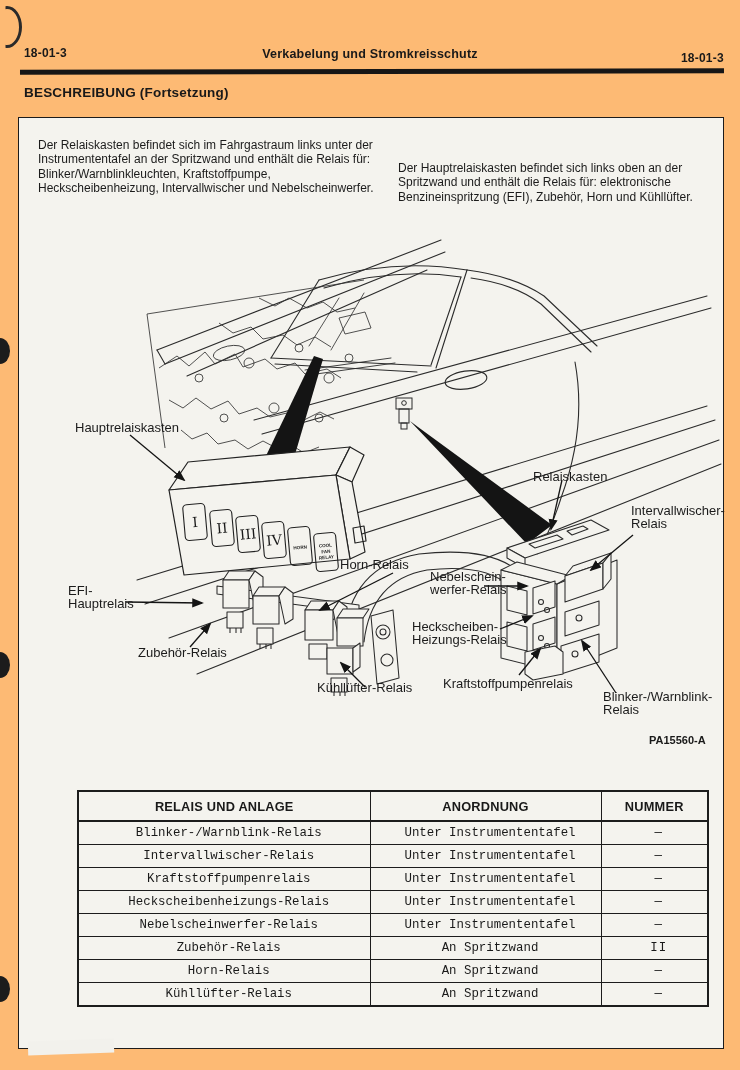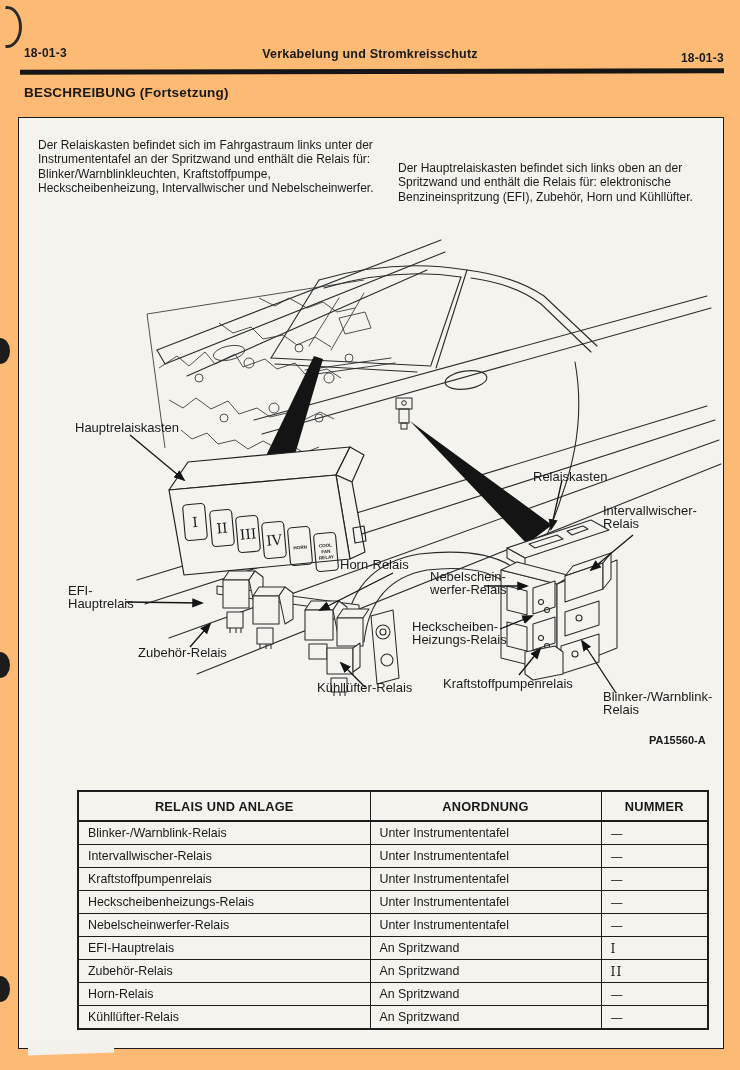--- a/index.html
+++ b/index.html
@@ -31,21 +31,21 @@
 
   .art{position:absolute;left:0;top:0;width:706px;height:932px;}
 
   .dlabel{position:absolute;font-size:13px;line-height:13px;color:#1b1b1b;white-space:nowrap;}
   .figcode{position:absolute;left:630px;top:616px;font-size:11px;font-weight:700;}
 
   
   table.relais{position:absolute;left:58px;top:672px;width:630px;border-collapse:collapse;table-layout:fixed;background:#f4f3ee;}
   table.relais th,table.relais td{border:1.5px solid #1c1c1c;overflow:hidden;white-space:nowrap;}
   table.relais th{height:26px;font-size:12.8px;font-weight:700;text-align:center;border-bottom-width:2px;letter-spacing:.2px;}
-  table.relais td{height:22px;font-size:12.4px;padding:0 0 0 9px;text-align:left;}
+  table.relais td{height:22px;font-size:12.4px;padding:0 0 0 9px;text-align:center;font-family:Liberation Mono, monospace;}
   table.relais{border:2px solid #1c1c1c;}
   td.c-num{text-align:center;padding:0;font-family:"DejaVu Serif",serif;font-size:13px;letter-spacing:1px;}
   col.c1{width:292px;} col.c2{width:231px;} col.c3{width:107px;}
 </style>
 </head>
 <body>
 
 <div class="page">
 
   <div class="corner-mark"></div>
@@ -256,21 +256,21 @@
         <line x1="346" y1="569" x2="322" y2="545" marker-end="url(#ah)"></line>
         <line x1="465" y1="468" x2="508" y2="468" marker-end="url(#ah)"></line>
         <line x1="481" y1="511" x2="513" y2="498" marker-end="url(#ah)"></line>
         <line x1="500" y1="557" x2="521" y2="531" marker-end="url(#ah)"></line>
         <line x1="597" y1="575" x2="563" y2="523" marker-end="url(#ah)"></line>
       </g>
     </svg>
 
     <div class="dlabel" style="left:56px;top:303px">Hauptrelaiskasten</div>
     <div class="dlabel" style="left:514px;top:352px">Relaiskasten</div>
-    <div class="dlabel" style="left:584px;top:386px">
+    <div class="dlabel" style="left:612px;top:386px">
       <div>Intervallwischer-</div>
       <div>Relais</div>
     </div>
     <div class="dlabel" style="left:321px;top:440px">Horn-Relais</div>
     <div class="dlabel" style="left:49px;top:466px">
       <div>EFI-</div>
       <div>Hauptrelais</div>
     </div>
     <div class="dlabel" style="left:119px;top:528px">Zubehör-Relais</div>
     <div class="dlabel" style="left:298px;top:563px">Kühllüfter-Relais</div>
@@ -322,25 +322,20 @@
             <td>Heckscheibenheizungs-Relais</td>
             <td>Unter Instrumententafel</td>
             <td class="c-num">—</td>
           </tr>
         <tr>
             <td>Nebelscheinwerfer-Relais</td>
             <td>Unter Instrumententafel</td>
             <td class="c-num">—</td>
           </tr>
         <tr>
-            <td>EFI-Hauptrelais</td>
-            <td>An Spritzwand</td>
-            <td class="c-num">I</td>
-          </tr>
-        <tr>
             <td>Zubehör-Relais</td>
             <td>An Spritzwand</td>
             <td class="c-num">II</td>
           </tr>
         <tr>
             <td>Horn-Relais</td>
             <td>An Spritzwand</td>
             <td class="c-num">—</td>
           </tr>
         <tr>

